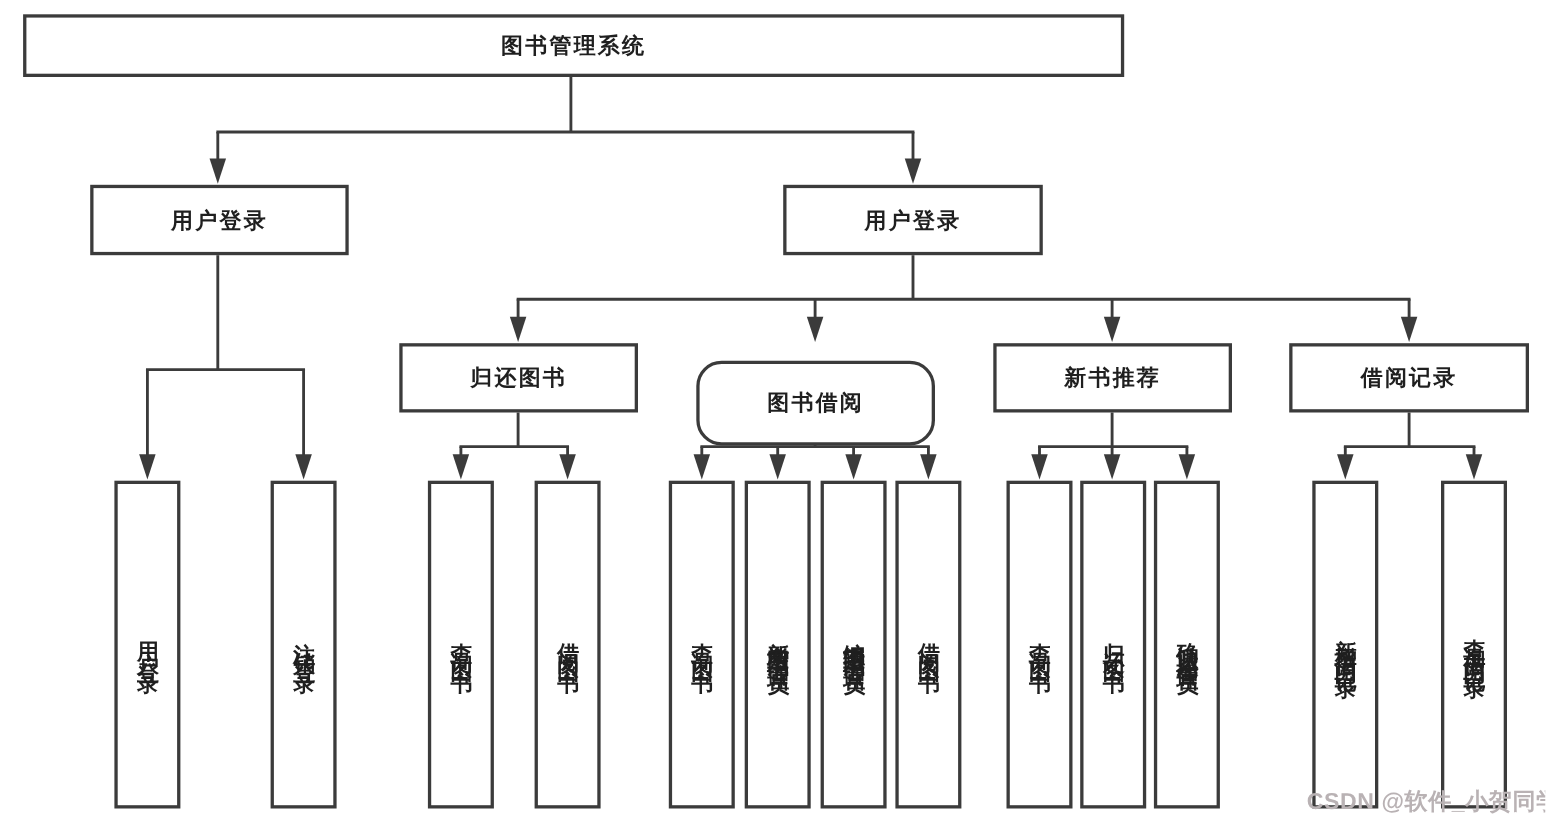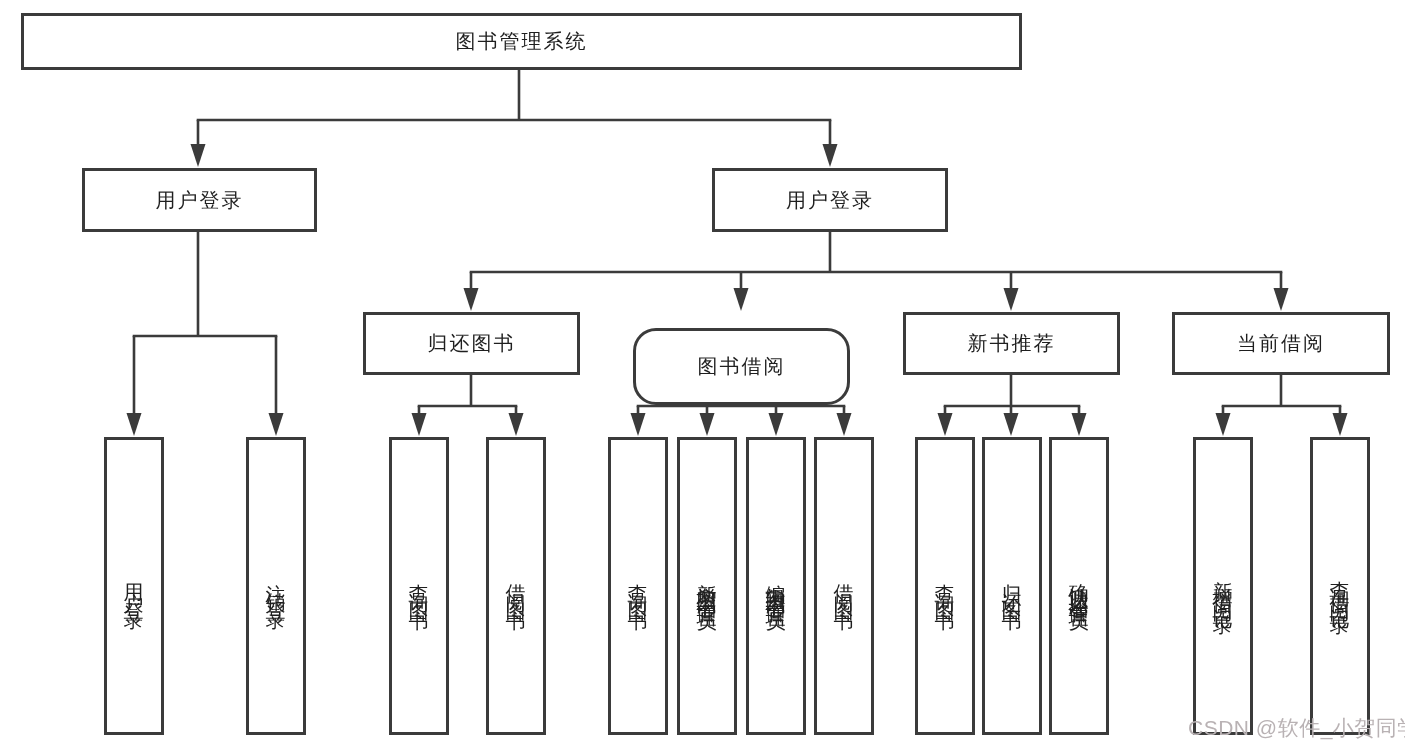--- a/index.html
+++ b/index.html
@@ -2,20 +2,21 @@
 <html><head>
 <meta charset="utf-8">
 <style>
   html,body{margin:0;padding:0;background:#ffffff;}
   .stage{
     position:relative;
     width:1405px;height:747px;
     background:#ffffff;
     font-family:"Liberation Sans","DejaVu Sans",sans-serif;
     overflow:hidden;
+    font-weight:bold;
   }
   .wires{position:absolute;left:0;top:0;width:1405px;height:747px;}
   .node{
     position:absolute;
     box-sizing:border-box;
     border:3px solid #3b3b3b;
     background:#ffffff;
     display:flex;align-items:center;justify-content:center;
     color:#1f1f1f;
     font-size:20px;
@@ -93,21 +94,21 @@
     </svg>
 
   <div class="node" style="left:21px;top:13px;width:1001px;height:57px;">图书管理系统</div>
 
   <div class="node" style="left:82px;top:168px;width:235px;height:64px;">用户登录</div>
   <div class="node" style="left:712px;top:168px;width:236px;height:64px;">用户登录</div>
 
   <div class="node" style="left:363px;top:312px;width:217px;height:63px;">归还图书</div>
   <div class="node" style="left:633px;top:328px;width:217px;height:77px;border-radius:23px;">图书借阅</div>
   <div class="node" style="left:903px;top:312px;width:217px;height:63px;">新书推荐</div>
-  <div class="node" style="left:1172px;top:312px;width:218px;height:63px;">当前借阅</div>
+  <div class="node" style="left:1172px;top:312px;width:218px;height:63px;">借阅记录</div>
 
   <div class="node vnode" style="left:104px;top:437px;width:60px;height:298px;">用户登录</div>
   <div class="node vnode" style="left:246px;top:437px;width:60px;height:298px;">注销登录</div>
 
   <div class="node vnode" style="left:389px;top:437px;width:60px;height:298px;">查询图书</div>
   <div class="node vnode" style="left:486px;top:437px;width:60px;height:298px;">借阅图书</div>
 
   <div class="node vnode" style="left:608px;top:437px;width:60px;height:298px;">查询图书</div>
   <div class="node vnode" style="left:677px;top:437px;width:60px;height:298px;letter-spacing:4px;">新增图书（管理员）</div>
   <div class="node vnode" style="left:746px;top:437px;width:60px;height:298px;letter-spacing:4px;">编辑图书（管理员）</div>

